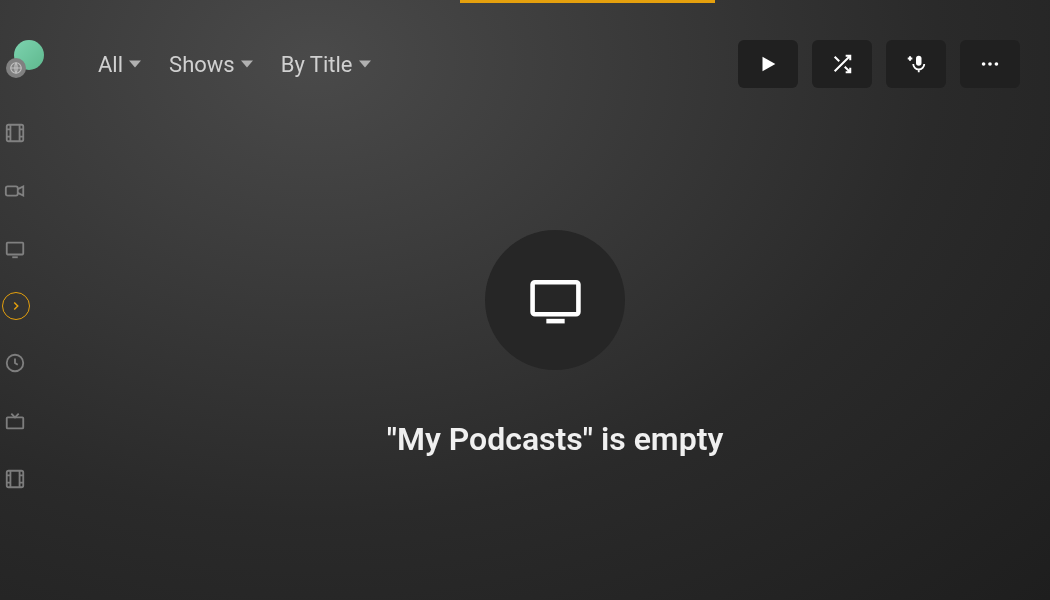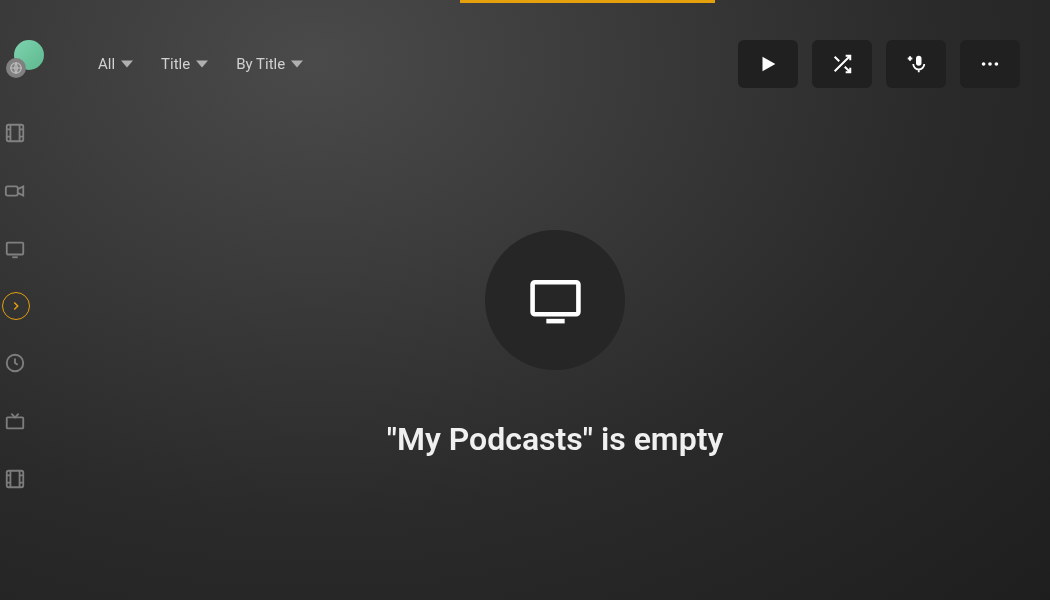--- a/index.html
+++ b/index.html
@@ -93,21 +93,21 @@
     .filters {
       display: flex;
       gap: 28px;
       align-items: center;
     }
     .filter {
       display: flex;
       align-items: center;
       gap: 6px;
       color: #d0d0d0;
-      font-size: 15px;
+      font-size: 22px;
       font-weight: 400;
       cursor: pointer;
     }
     .filter svg { width: 12px; height: 12px; fill: #b0b0b0; }
     .actions {
       display: flex;
       gap: 14px;
     }
     .action-btn {
       width: 60px;
@@ -209,21 +209,21 @@
 <div class="main">
   <div class="toolbar">
     <div class="filters">
       <div class="filter">
         <span>All</span>
         <svg viewBox="0 0 10 6">
             <path d="M0 0l5 6 5-6z"></path>
           </svg>
       </div>
       <div class="filter">
-        <span>Title</span>
+        <span>Shows</span>
         <svg viewBox="0 0 10 6">
             <path d="M0 0l5 6 5-6z"></path>
           </svg>
       </div>
       <div class="filter">
         <span>By Title</span>
         <svg viewBox="0 0 10 6">
             <path d="M0 0l5 6 5-6z"></path>
           </svg>
       </div>

